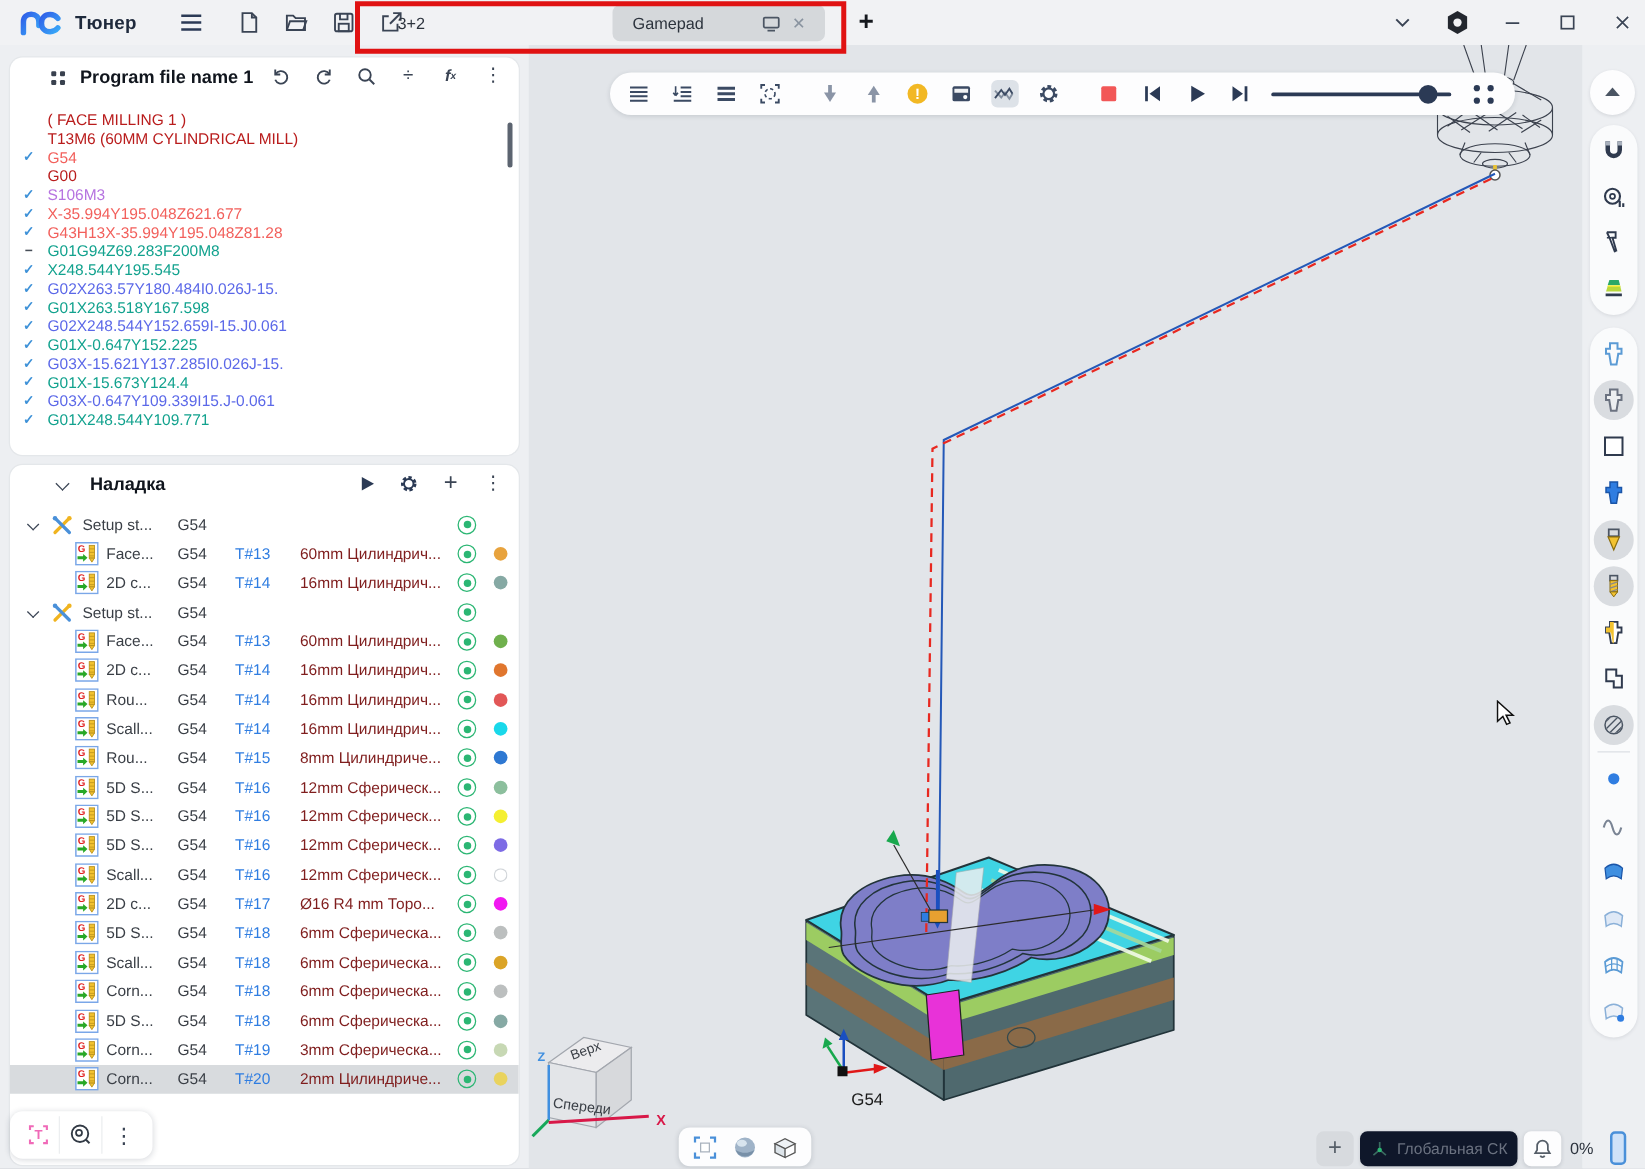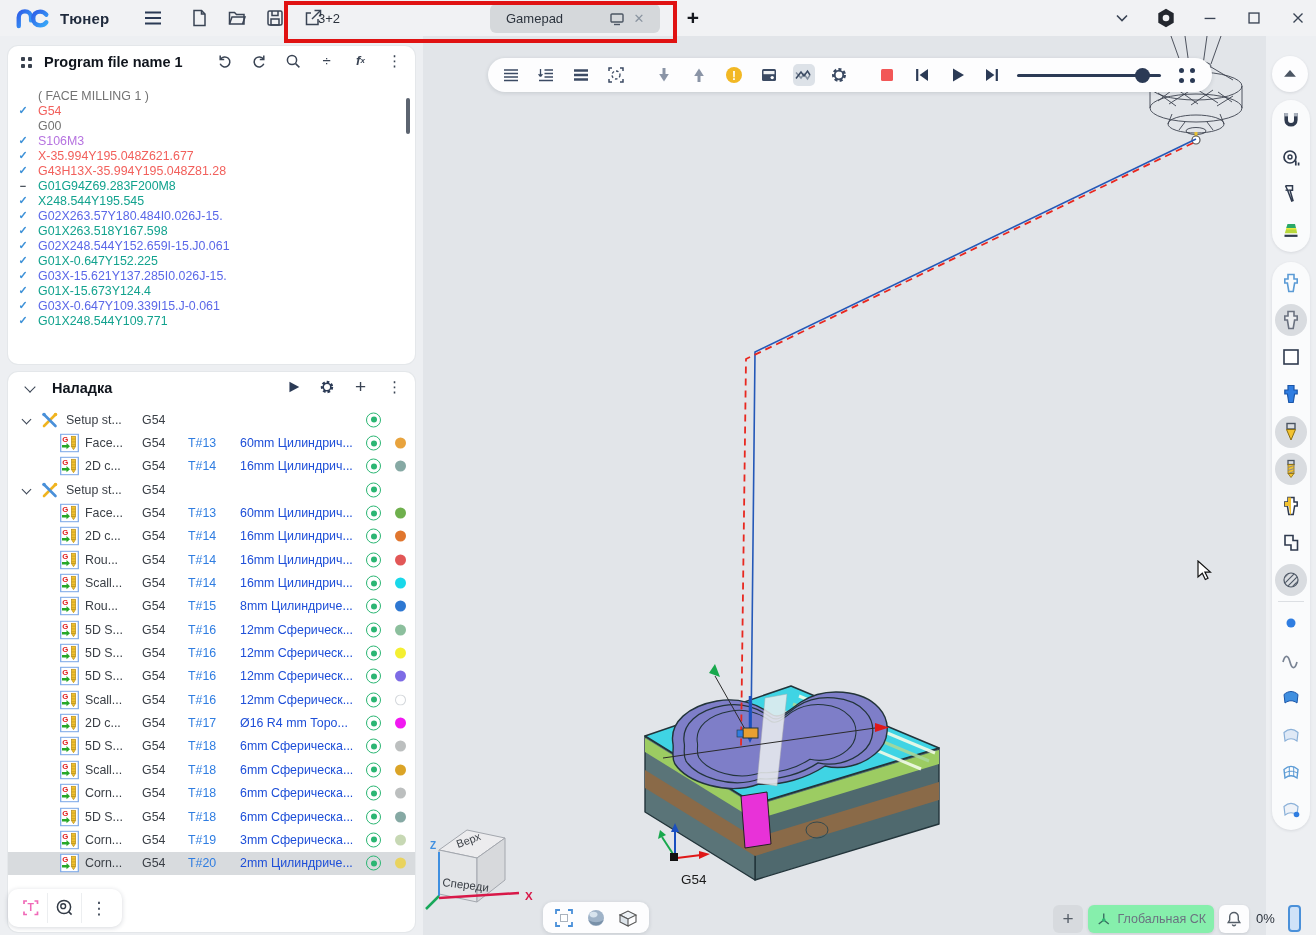--- a/index.html
+++ b/index.html
@@ -19,46 +19,46 @@
   #tab-gamepad .lbl{font-size:13px;color:#2c333d;flex:1;}
   #tab-gamepad .tabbtn{width:22px;height:22px;display:flex;align-items:center;justify-content:center;cursor:pointer;color:#8a94a0;}
   #newtab{position:absolute;left:680px;top:4px;width:26px;height:28px;font-size:21px;font-weight:600;color:#15181d;display:flex;align-items:center;justify-content:center;cursor:pointer;}
   #winctrl{position:absolute;right:6px;top:0;height:36px;display:flex;align-items:center;gap:20px;}
   #annotation-box{position:absolute;left:284px;top:1px;width:393px;height:42px;border:4px solid #e01212;z-index:60;pointer-events:none;}
 
   
   .panel{position:absolute;background:#fff;border-radius:10px;box-shadow:0 0 0 1px #e4e7ea;overflow:hidden;}
   #program-panel{left:8px;top:46px;width:407px;height:318px;}
   #setup-panel{left:8px;top:372px;width:407px;height:560px;}
-  .phead{position:relative;height:32px;}
+  .phead{position:relative;height:32px;margin-left:20px;}
   .ptitle{position:absolute;left:36px;top:8px;font-size:14.5px;font-weight:700;color:#10151d;}
   .drag-dots{position:absolute;left:13px;top:11px;width:11px;height:11px;display:grid;grid-template-columns:4px 4px;gap:3px;}
   .drag-dots i{width:3.5px;height:3.5px;background:#39414e;border-radius:1px;}
   .phicons{position:absolute;right:10px;top:4px;display:flex;gap:13px;align-items:center;}
   .phicons .tbico{width:21px;height:21px;color:#3a4454;font-size:15px;}
   .glyph{font-size:16px;color:#3a4454;line-height:1;}
 
   #code-list{position:absolute;left:0;top:42px;right:0;bottom:0;overflow:hidden;}
   .code-line{display:flex;height:15px;align-items:center;font-size:12.4px;cursor:default;}
   .code-line .mark{width:30px;text-align:center;font-size:11px;flex:0 0 30px;}
   .m-check{color:#3f92d8;font-weight:700;}
   .m-dash{color:#474e58;font-weight:700;}
   .ctext{white-space:nowrap;}
-  .c-plain{color:#737373}.c-red{color:#f2605c}.c-purple{color:#b673e0}.c-teal{color:#12a28e}.c-blue{color:#5b68e8}
+  .c-plain{color:#b91c1c}.c-red{color:#f2605c}.c-purple{color:#b673e0}.c-teal{color:#12a28e}.c-blue{color:#5b68e8}
   #prog-scroll{position:absolute;right:5px;top:52px;width:4px;height:36px;background:#5c6470;border-radius:2px;}
 
   #setup-head .ptitle{left:44px;}
   .chevcss{position:absolute;left:18px;top:11px;width:8px;height:8px;border-left:1.8px solid #3a4454;border-bottom:1.8px solid #3a4454;transform:rotate(-45deg);}
   #setup-rows{position:absolute;left:0;top:36px;right:0;}
   .srow{position:relative;height:23.35px;font-size:12.4px;color:#3a3f46;cursor:default;}
   .srow.selected{background:#d8dbde;}
   .srow .nm,.srow .wcs,.srow .tool,.srow .desc,.srow .ctrl{position:absolute;top:50%;transform:translateY(-50%);white-space:nowrap;}
   .srow .wcs{left:134px;}
   .srow .tool{left:180px;color:#2f7de1;}
-  .srow .desc{left:232px;color:#1d4ed8;}
+  .srow .desc{left:232px;color:#7f1d1d;}
   .srow .ctrl{left:232px;}
   .srow .ic{position:absolute;top:50%;transform:translateY(-50%);width:19px;height:19px;}
   .srow .ic svg{display:block;}
   .srow .chev{position:absolute;left:15px;top:8px;width:7px;height:7px;border-left:1.6px solid #3a4454;border-bottom:1.6px solid #3a4454;transform:rotate(-45deg);cursor:pointer;}
   .target{position:absolute;left:358px;top:50%;transform:translateY(-50%);width:15px;height:15px;border:1.6px solid #2bb673;border-radius:50%;cursor:pointer;}
   .target::after{content:"";position:absolute;left:50%;top:50%;width:6px;height:6px;margin:-3px 0 0 -3px;background:#2bb673;border-radius:50%;}
   .dot{position:absolute;left:387px;top:50%;transform:translateY(-50%);width:11px;height:11px;border-radius:50%;cursor:pointer;}
 
   #footer-tools{position:absolute;left:8px;top:889px;height:38px;background:#fff;border-radius:10px;box-shadow:0 1px 5px rgba(30,40,60,.18);display:flex;align-items:center;padding:0 6px;z-index:20;}
   #footer-tools .ft{width:34px;height:30px;display:flex;align-items:center;justify-content:center;cursor:pointer;border-right:1px solid #eceef0;}
@@ -77,21 +77,21 @@
   #vp-slider .handle{position:absolute;left:118px;top:0;width:15px;height:15px;background:#2b3a55;border-radius:50%;}
   #vp-grid-dots{margin-left:12px;display:grid;grid-template-columns:6px 6px;gap:5px;cursor:pointer;}
   #vp-grid-dots i{width:5px;height:5px;background:#2b3a55;border-radius:50%;}
   #viewcube{position:absolute;left:2px;top:780px;z-index:4;}
   #vp-viewbtns{position:absolute;left:120px;top:866px;height:31px;background:#fdfdfe;border-radius:9px;box-shadow:0 1px 4px rgba(30,40,60,.14);display:flex;align-items:center;gap:6px;padding:0 8px;z-index:5;}
   .vb{width:26px;height:26px;display:flex;align-items:center;justify-content:center;cursor:pointer;}
 
   
   .stbtn{position:absolute;border-radius:6px;display:flex;align-items:center;justify-content:center;cursor:pointer;z-index:30;}
   #st-plus{left:1053px;top:905px;width:30px;height:28px;background:#d7dade;color:#565e68;font-size:19px;}
-  #st-cs{left:1088px;top:905px;width:126px;height:28px;background:#86efac;box-shadow:0 1px 3px rgba(30,40,60,.12);gap:6px;padding:0 8px;justify-content:flex-start;}
+  #st-cs{left:1088px;top:905px;width:126px;height:28px;background:#0f172a;box-shadow:0 1px 3px rgba(30,40,60,.12);gap:6px;padding:0 8px;justify-content:flex-start;}
   #st-cs .cstext{font-size:12.5px;color:#6b7280;white-space:nowrap;}
   #st-bell{left:1219px;top:905px;width:30px;height:28px;background:#fdfdfe;box-shadow:0 1px 3px rgba(30,40,60,.12);}
   #st-progress{position:absolute;left:1256px;top:905px;height:28px;line-height:28px;font-size:13px;color:#2c333d;z-index:30;}
   #st-battery{position:absolute;left:1288px;top:905px;width:13px;height:27px;border:2px solid #4a90d9;border-radius:4px;background:#cfe2f8;z-index:30;}
 
   
   #sidebar{position:absolute;left:1266px;top:36px;width:50px;height:899px;background:#edeff2;}
   #sb-collapse{position:absolute;left:6px;top:20px;width:36px;height:36px;background:#fdfdfe;border-radius:50%;box-shadow:0 1px 3px rgba(30,40,60,.12);display:flex;align-items:center;justify-content:center;cursor:pointer;}
   .sb-pill{position:absolute;left:6px;width:38px;background:#fafbfc;border-radius:19px;box-shadow:0 1px 3px rgba(30,40,60,.10);display:flex;flex-direction:column;align-items:center;justify-content:space-evenly;}
   #sb-group1{top:64px;height:152px;}
@@ -232,20 +232,24 @@
         <span class="tbico" style="font-style:italic;font-weight:700;font-size:13px;">f<sub style="font-size:8px;">x</sub></span>
         <span class="tbico glyph">⋮</span>
       </span>
     </div>
     <div id="code-list">
         <div class="code-line">
           <span class="mark m-none"></span>
           <span class="ctext c-plain">( FACE MILLING 1 )</span>
         </div>
         <div class="code-line">
+          <span class="mark m-none"></span>
+          <span class="ctext c-plain">T13M6 (60MM CYLINDRICAL MILL)</span>
+        </div>
+        <div class="code-line">
           <span class="mark m-check">✓</span>
           <span class="ctext c-red">G54</span>
         </div>
         <div class="code-line">
           <span class="mark m-none"></span>
           <span class="ctext c-plain">G00</span>
         </div>
         <div class="code-line">
           <span class="mark m-check">✓</span>
           <span class="ctext c-purple">S106M3</span>

